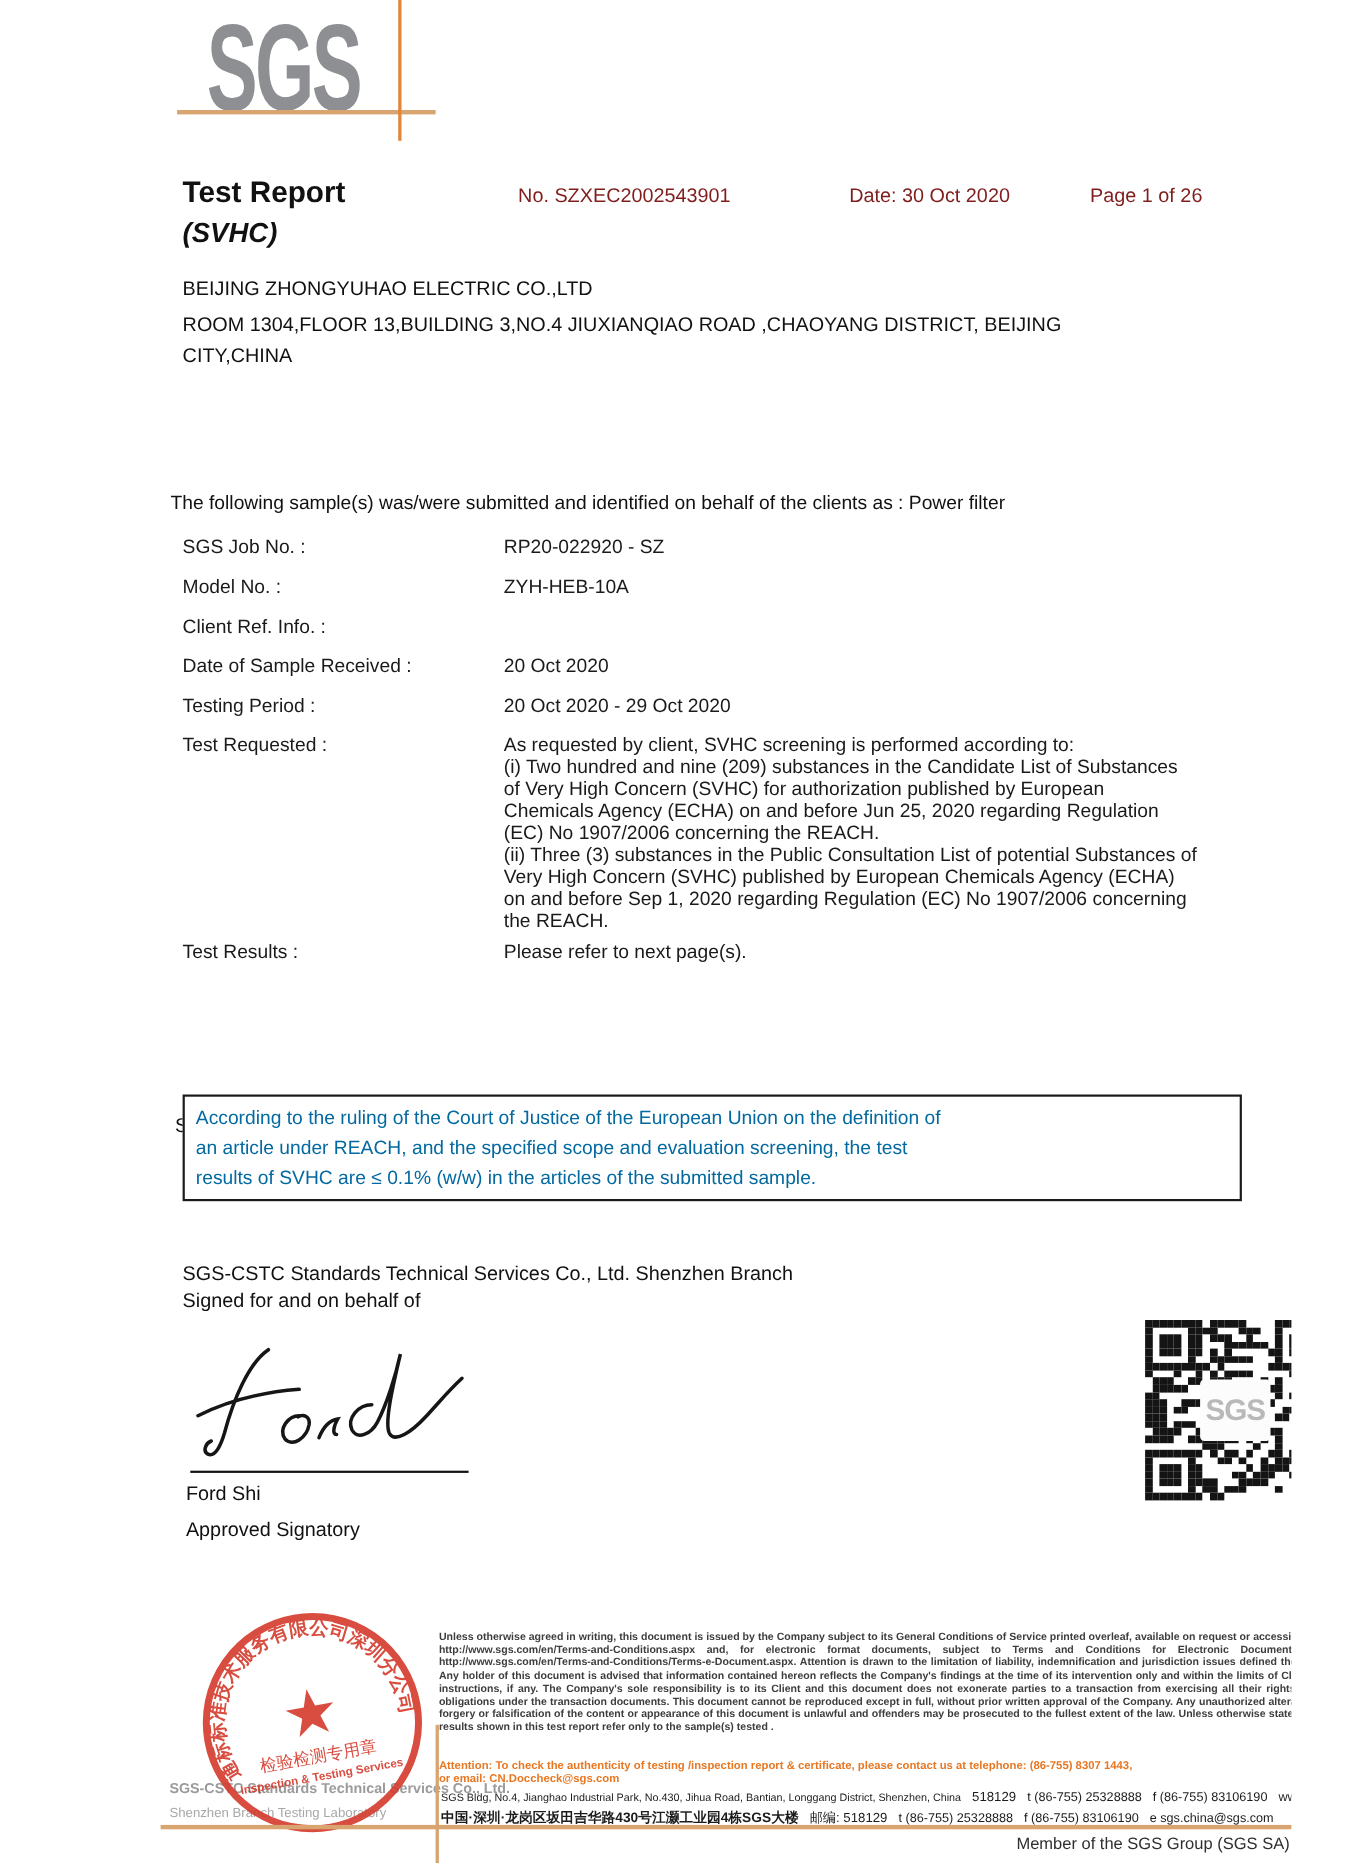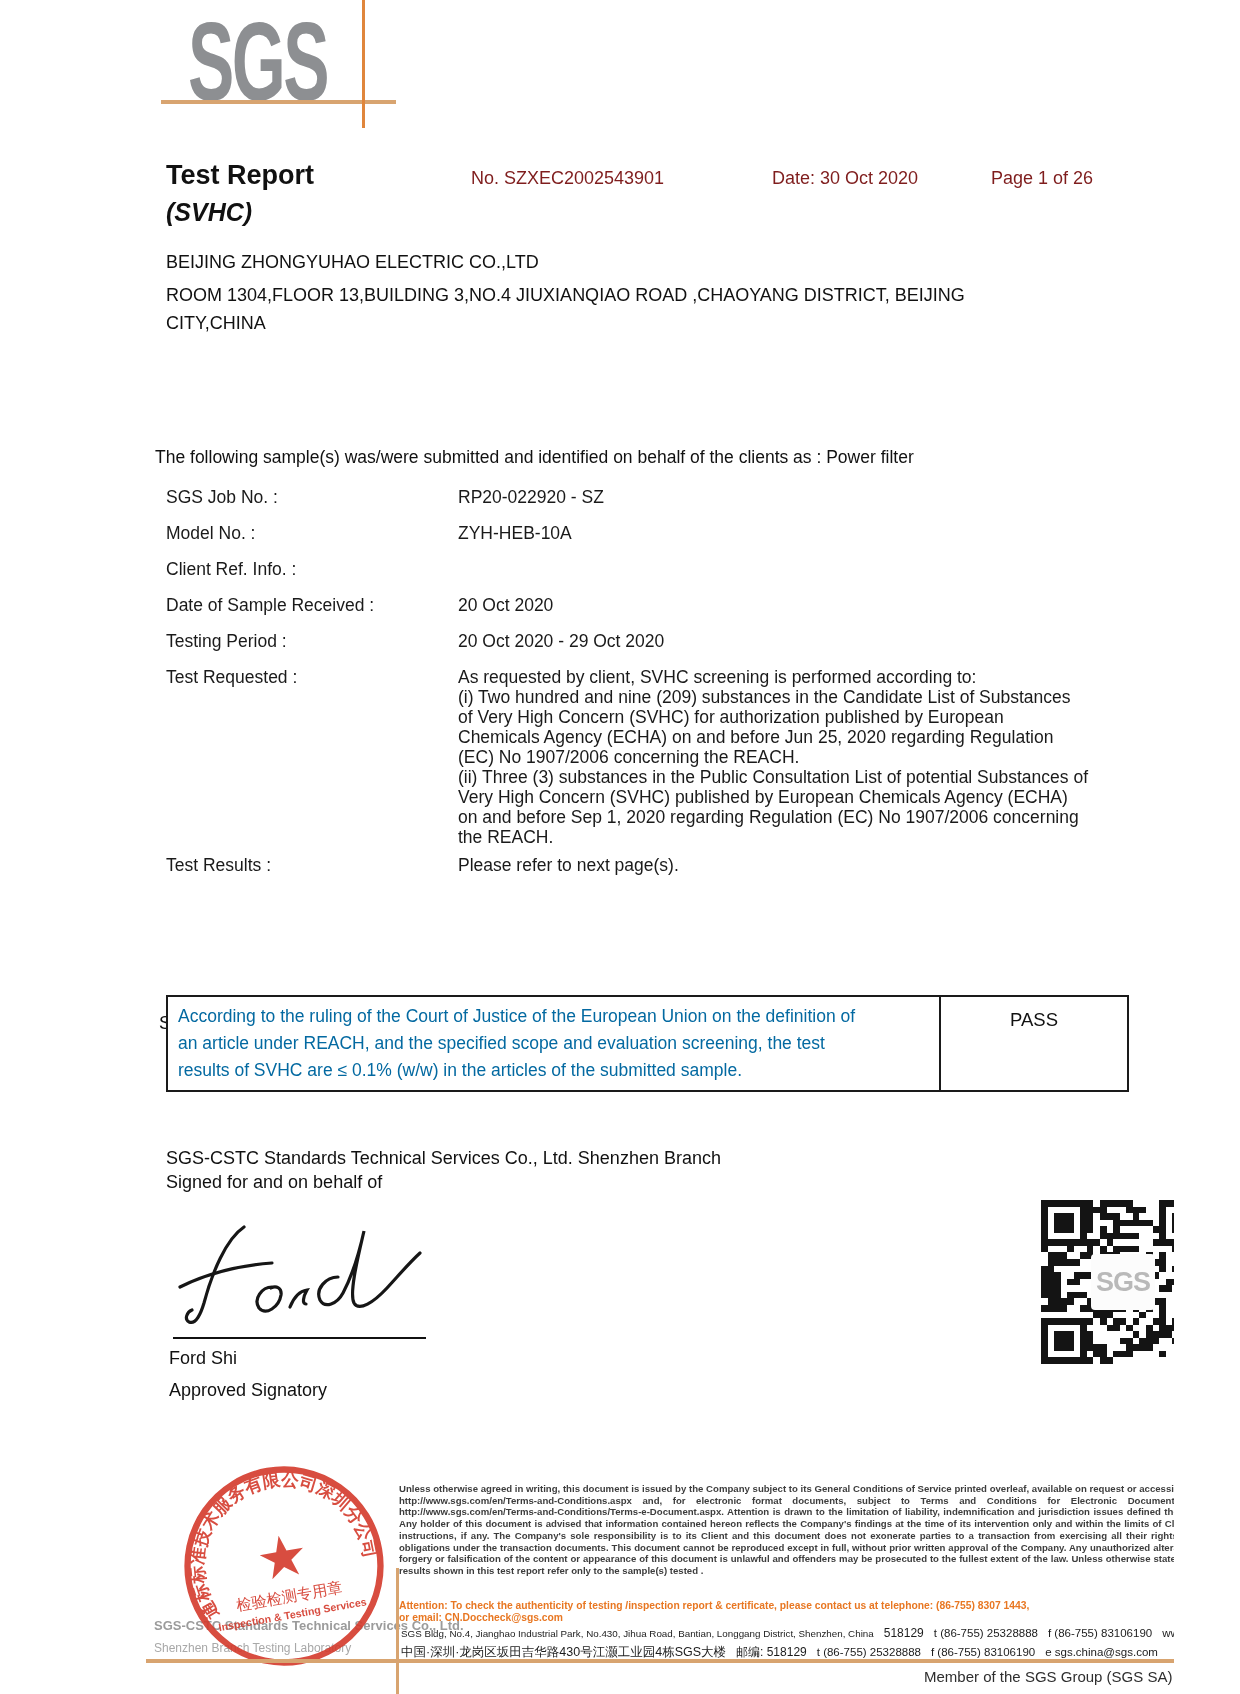--- a/index.html
+++ b/index.html
@@ -75,21 +75,21 @@
   .co-line1 { font-size:13px; font-weight:bold; color:#9b9b9b; }
   .co-line2 { font-size:12px; color:#a8a8a8; }
 
   
   .legal { font-size:9.6px; font-weight:bold; line-height:11.7px; color:#3d3d3d;
            text-align:justify; }
   .attention { font-size:10.3px; font-weight:bold; line-height:11.8px; color:#e87722; }
   .addr-row { display:flex; align-items:baseline; white-space:nowrap; color:#1c1c1c; }
   .addr-row > div { margin-right:10px; }
   .a-en { font-size:9.8px; }
-  .a-cn { font-size:12.5px; }
+  .a-cn { font-size:12.5px;font-weight:bold; }
   .a-num { font-size:12px; }
   .a-tel { font-size:11.5px; }
   .member { font-size:15px; color:#2e2e2e; }
   .footer-hline { background:#d8a470; }
   .footer-vline { background:#d8a470; }
 </style>
 </head>
 <body>
 
 <div class="page">
@@ -148,21 +148,20 @@
       <div class="flabel">Test Results :</div>
       <div class="fvalue">Please refer to next page(s).</div>
     </div>
   </div>
 
   <div class="abs summary-heading" style="left:93px; top:969px;margin-top:44px;">Summary :</div>
   <div class="abs summary-box" style="left:100px; top:995px; width:963px; height:97px;">
     <div class="summary-text pre">According to the ruling of the Court of Justice of the European Union on the definition of
 an article under REACH, and the specified scope and evaluation screening, the test
 results of SVHC are ≤ 0.1% (w/w) in the articles of the submitted sample.</div>
-    <div class="summary-result">PASS</div>
   </div>
 
   <div class="abs signed" style="left:100px; top:1146px;">
     <div>SGS-CSTC Standards Technical Services Co., Ltd. Shenzhen Branch</div>
     <div>Signed for and on behalf of</div>
   </div>
 
   <svg class="abs" style="left:100px; top:1215px;" width="270" height="120" viewBox="0 0 270 120">
     <g fill="none" stroke="#161616" stroke-width="3.2" stroke-linecap="round">
       <path d="M78,12 C60,24 46,58 38,88 C35,98 30,110 23,107 C18,104 21,97 26,95"></path>

